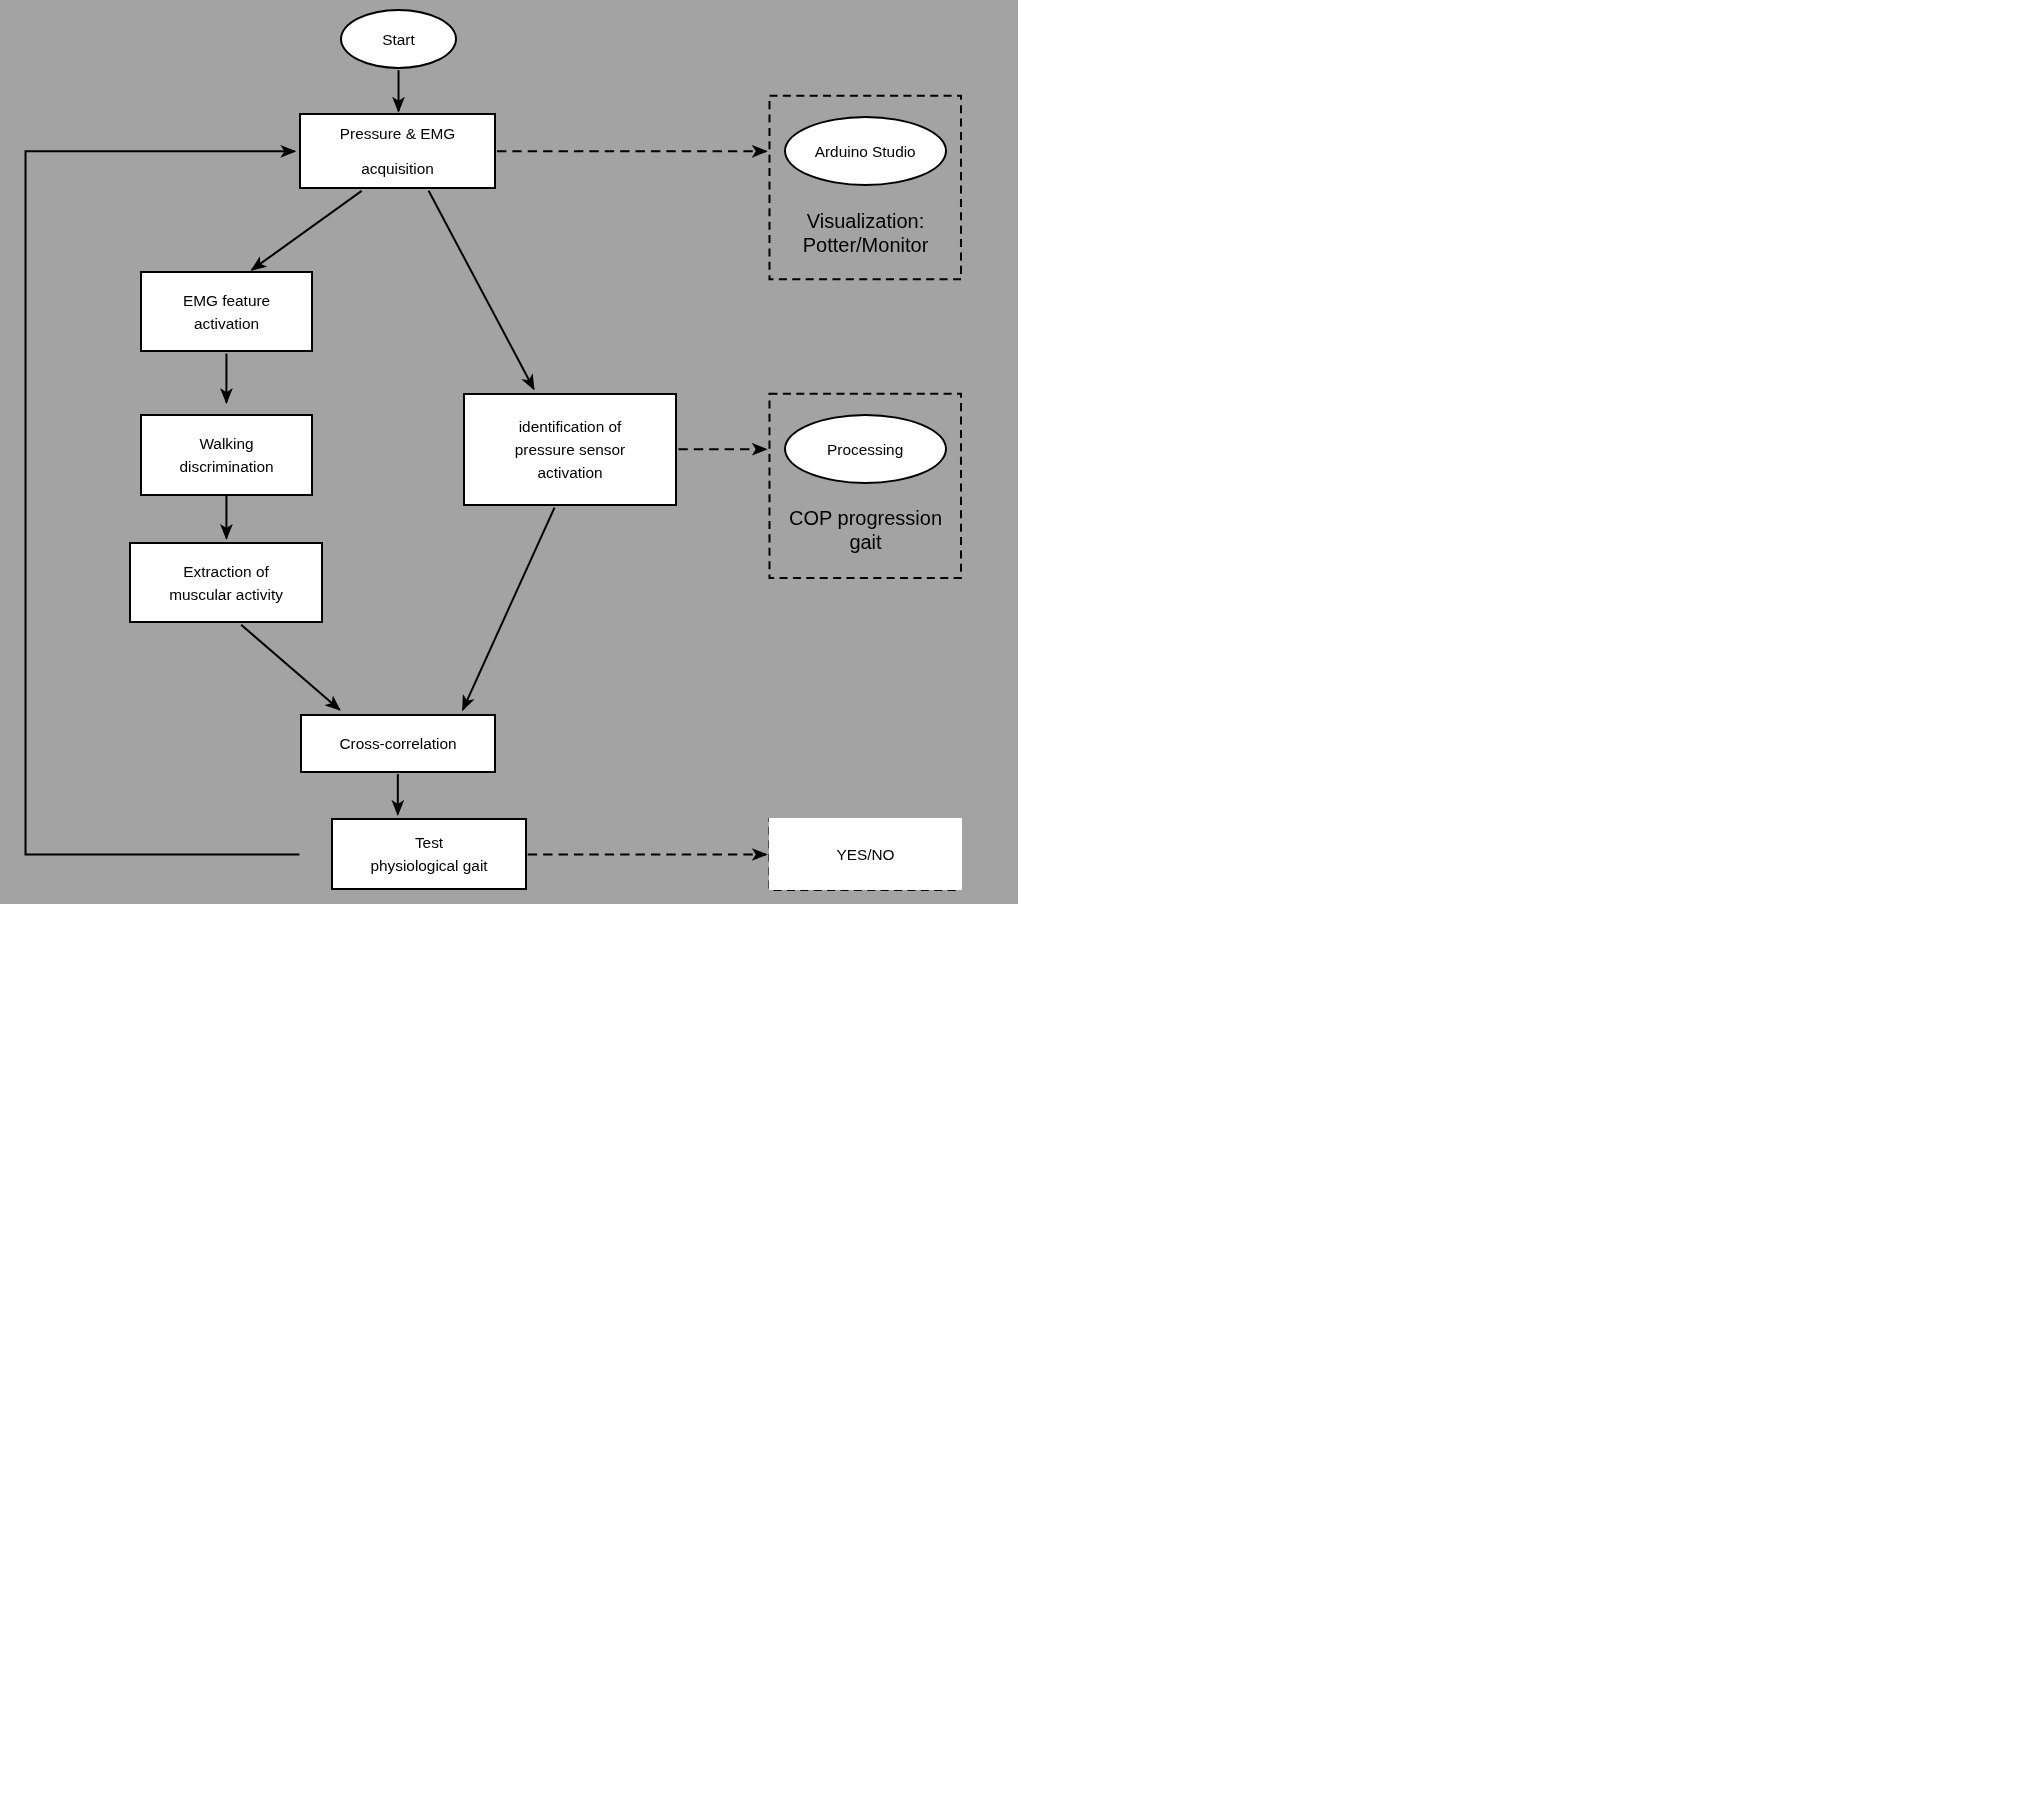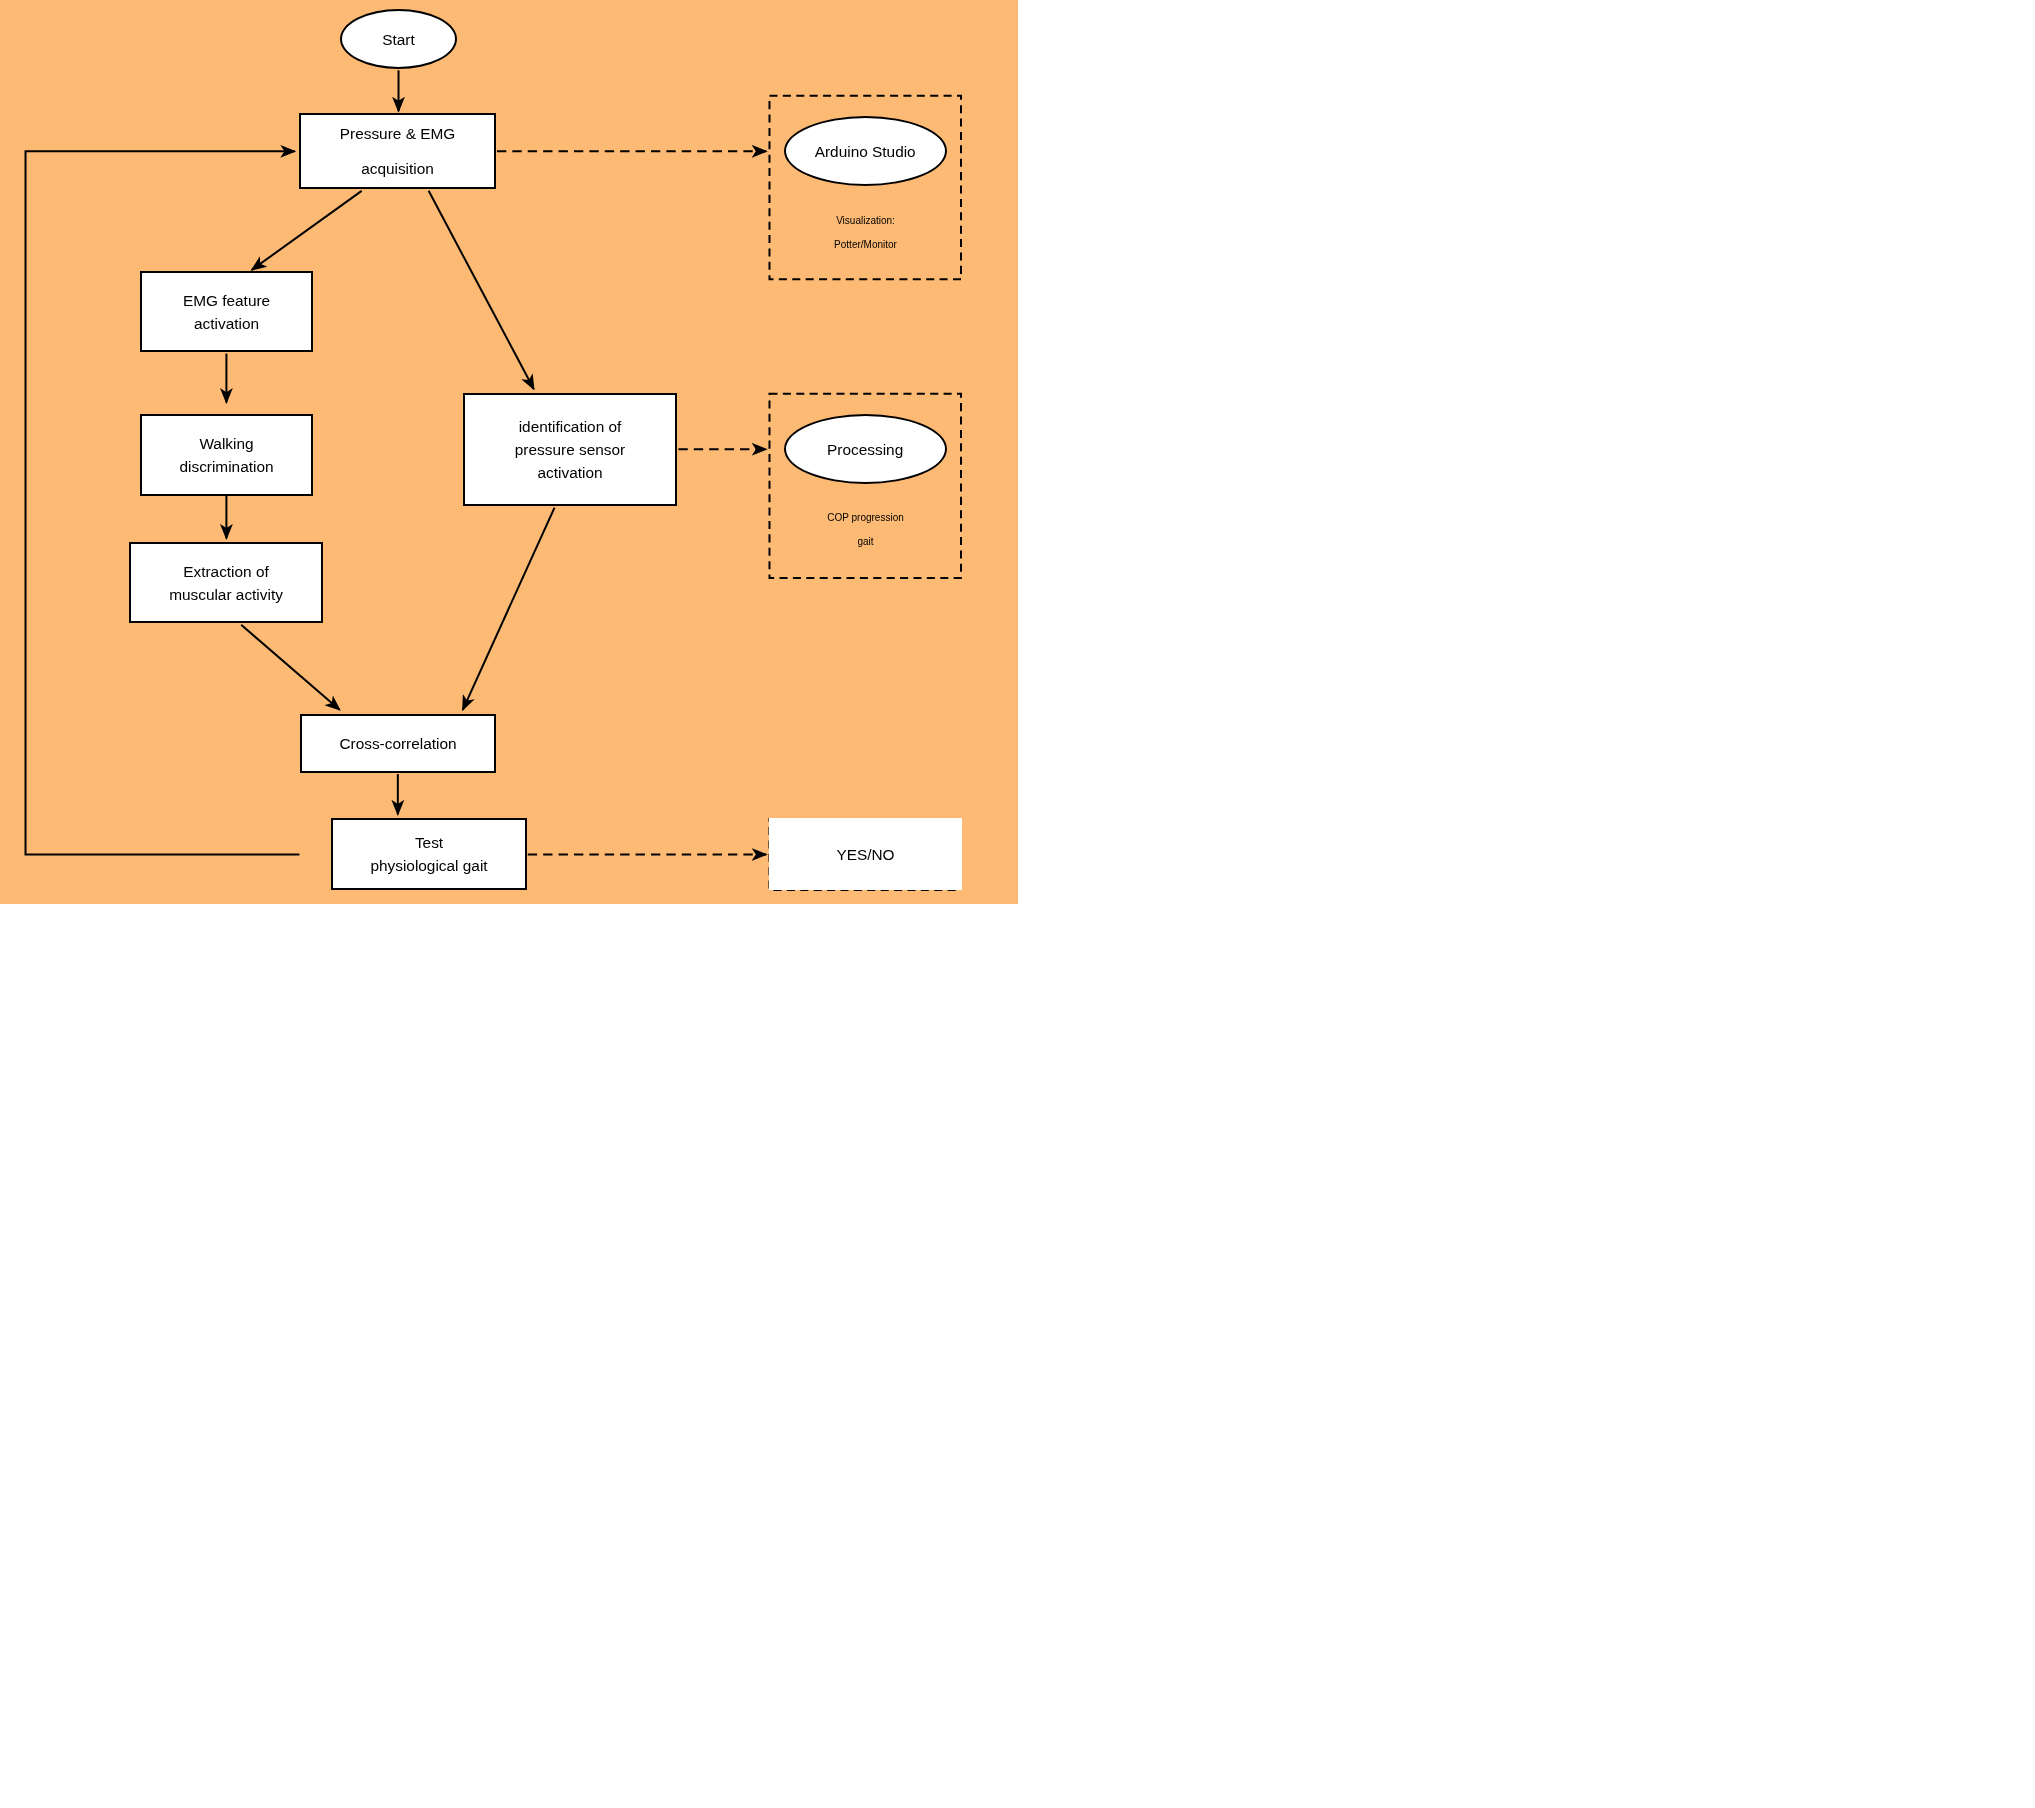--- a/index.html
+++ b/index.html
@@ -4,21 +4,21 @@
 <style>
   html, body {
     margin: 0;
     padding: 0;
     background: #ffffff;
   }
   .canvas {
     position: relative;
     width: 1018px;
     height: 904px;
-    background: #fdba74;
+    background: #a3a3a3;
     font-family: "Liberation Sans", "DejaVu Sans", sans-serif;
     color: #000000;
   }
   svg.connectors {
     position: absolute;
     left: 0; top: 0;
     width: 1018px;
     height: 904px;
   }
   .node {
@@ -48,21 +48,21 @@
     background: #ffffff;
   }
   .caption {
     position: absolute;
     left: 0;
     width: 100%;
     display: flex;
     flex-direction: column;
     align-items: center;
     text-align: center;
-    font-size: 10px;
+    font-size: 20px;
     line-height: 24px;
   }
   .ln { display: block; white-space: nowrap; }
 </style>
 </head>
 <body>
 
 <div class="canvas">
 
   <svg class="connectors" viewBox="0 0 1520 1350">

